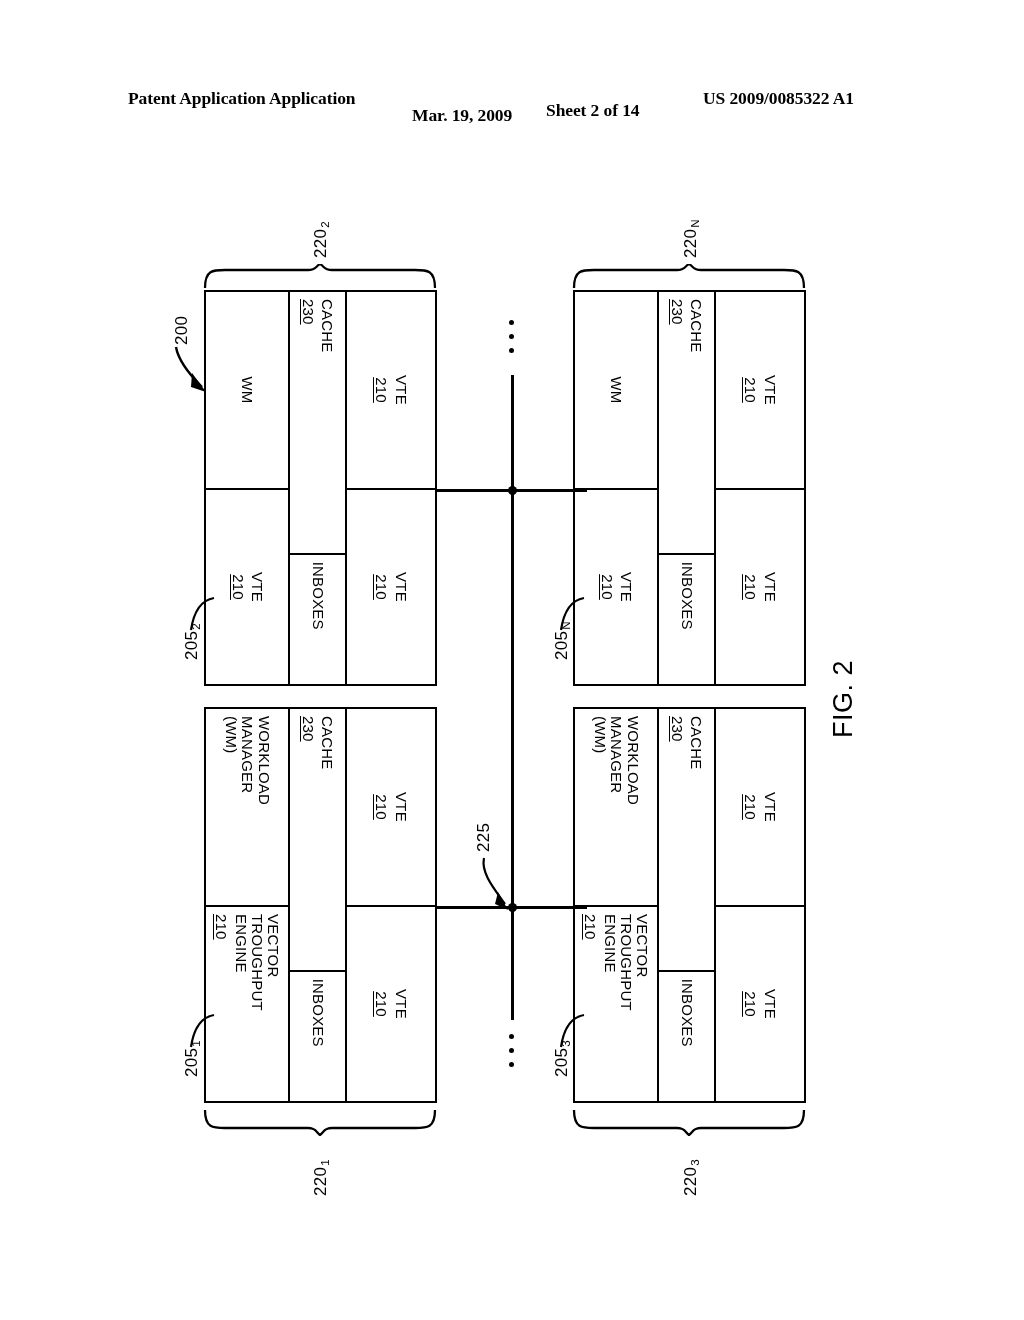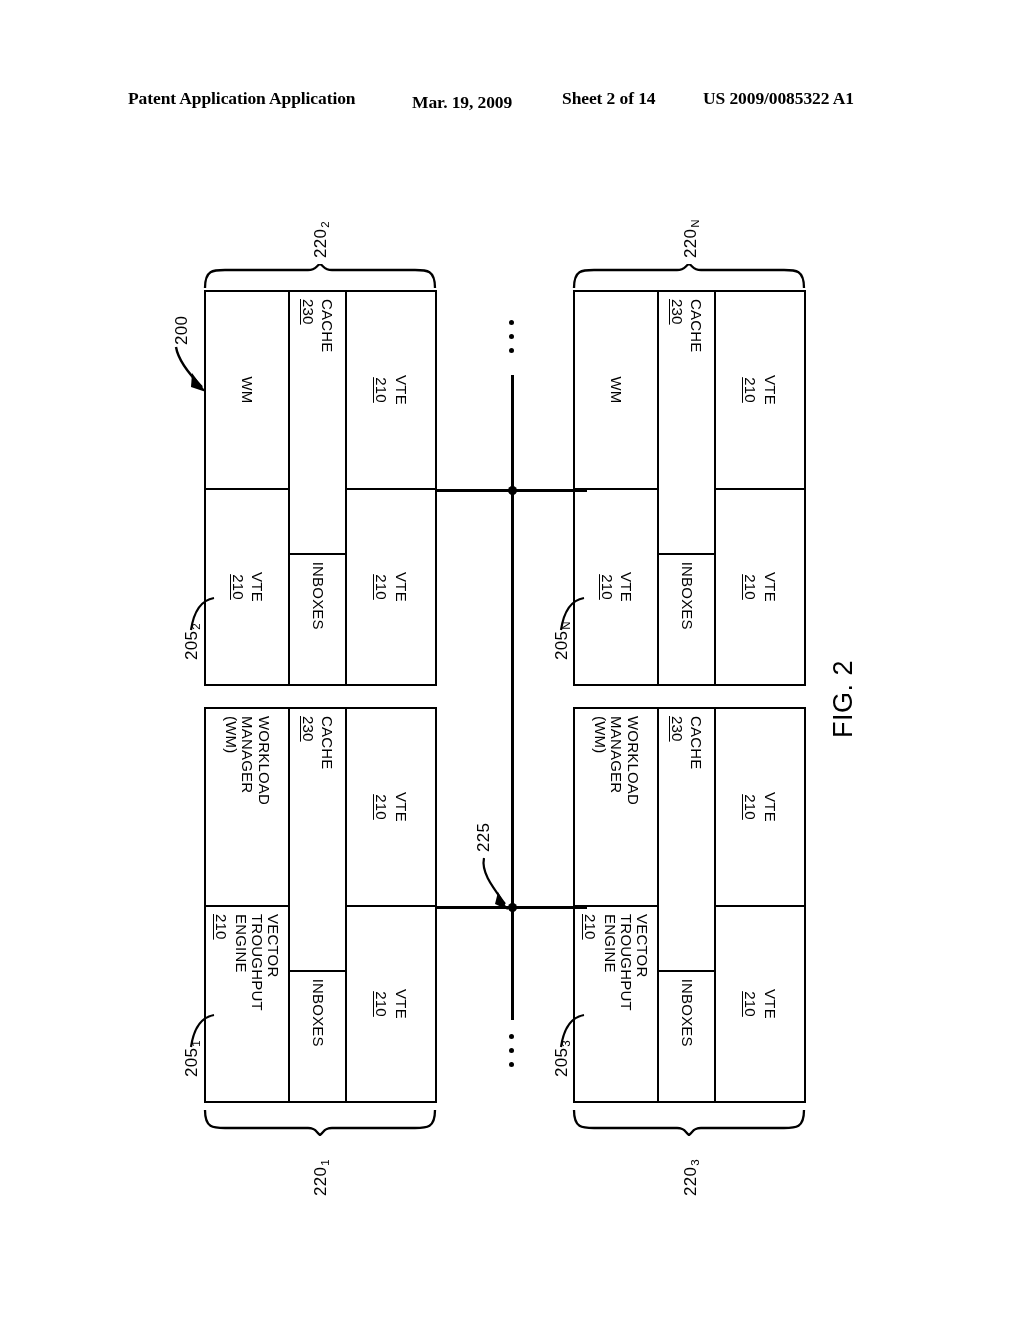--- a/index.html
+++ b/index.html
@@ -23,22 +23,22 @@
     left: 0;
     width: 1024px;
     height: 26px;
     font-family: "Liberation Serif", serif;
     font-weight: bold;
     font-size: 17.5px;
     letter-spacing: -0.1px;
     white-space: nowrap;
   }
   #page-header .h-pub   { position: absolute; left: 128px;  top: 0; }
-  #page-header .h-date  { position: absolute; left: 412px;  top: 4px; }
-  #page-header .h-sheet { position: absolute; left: 546px;  top: 0; margin-left: 16px; }
+  #page-header .h-date  { position: absolute; left: 412px;  top: 17px; }
+  #page-header .h-sheet { position: absolute; left: 546px;  top: 12px; }
   #page-header .h-pat   { position: absolute; left: 703px;  top: 0; }
 
   
   #figure {
     position: absolute;
     left: 0;
     top: 0;
     width: 1024px;
     height: 1320px;
   }

